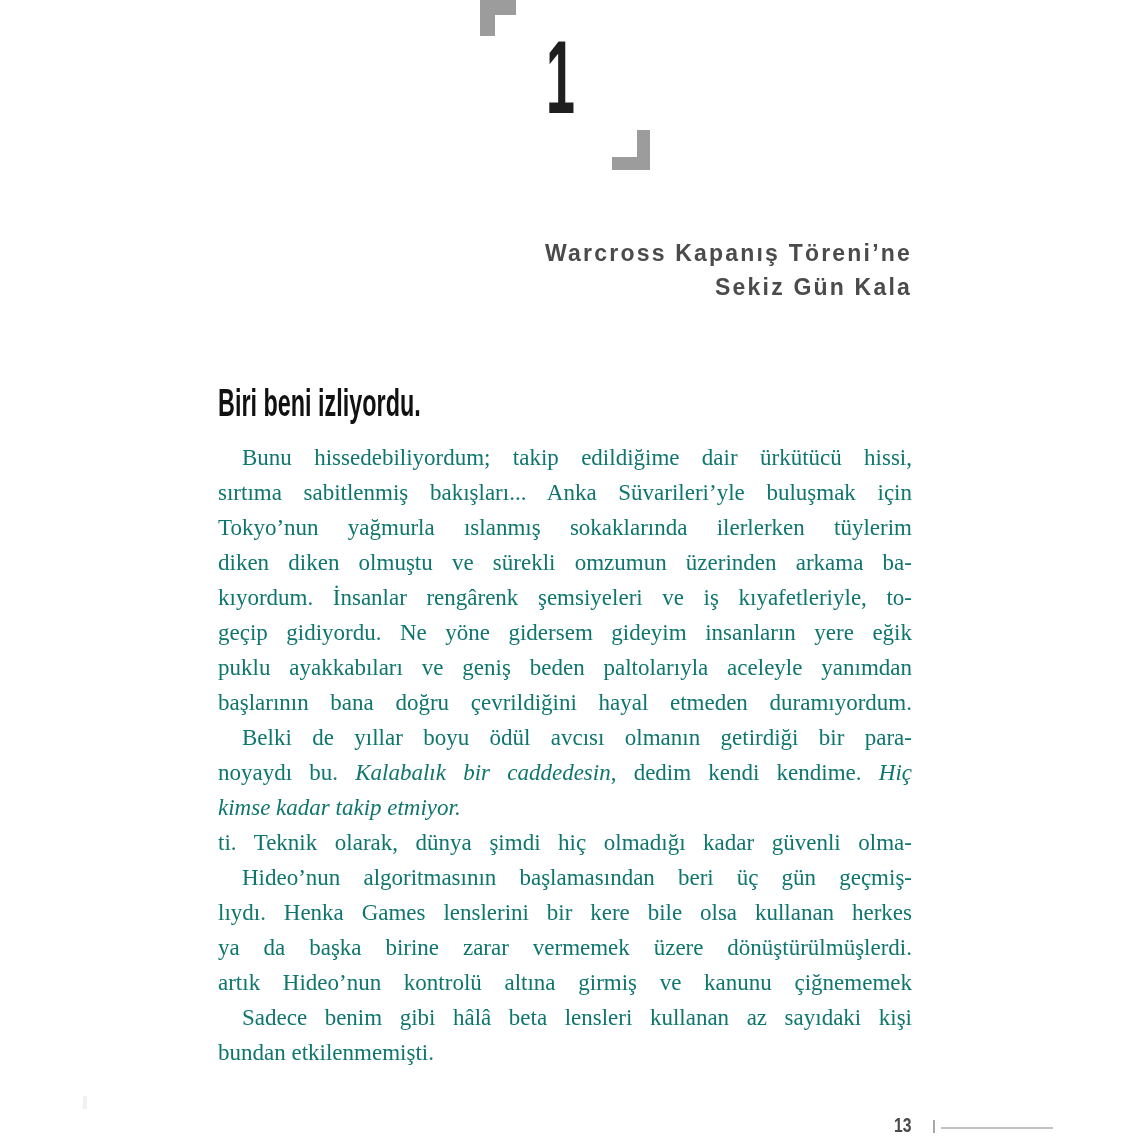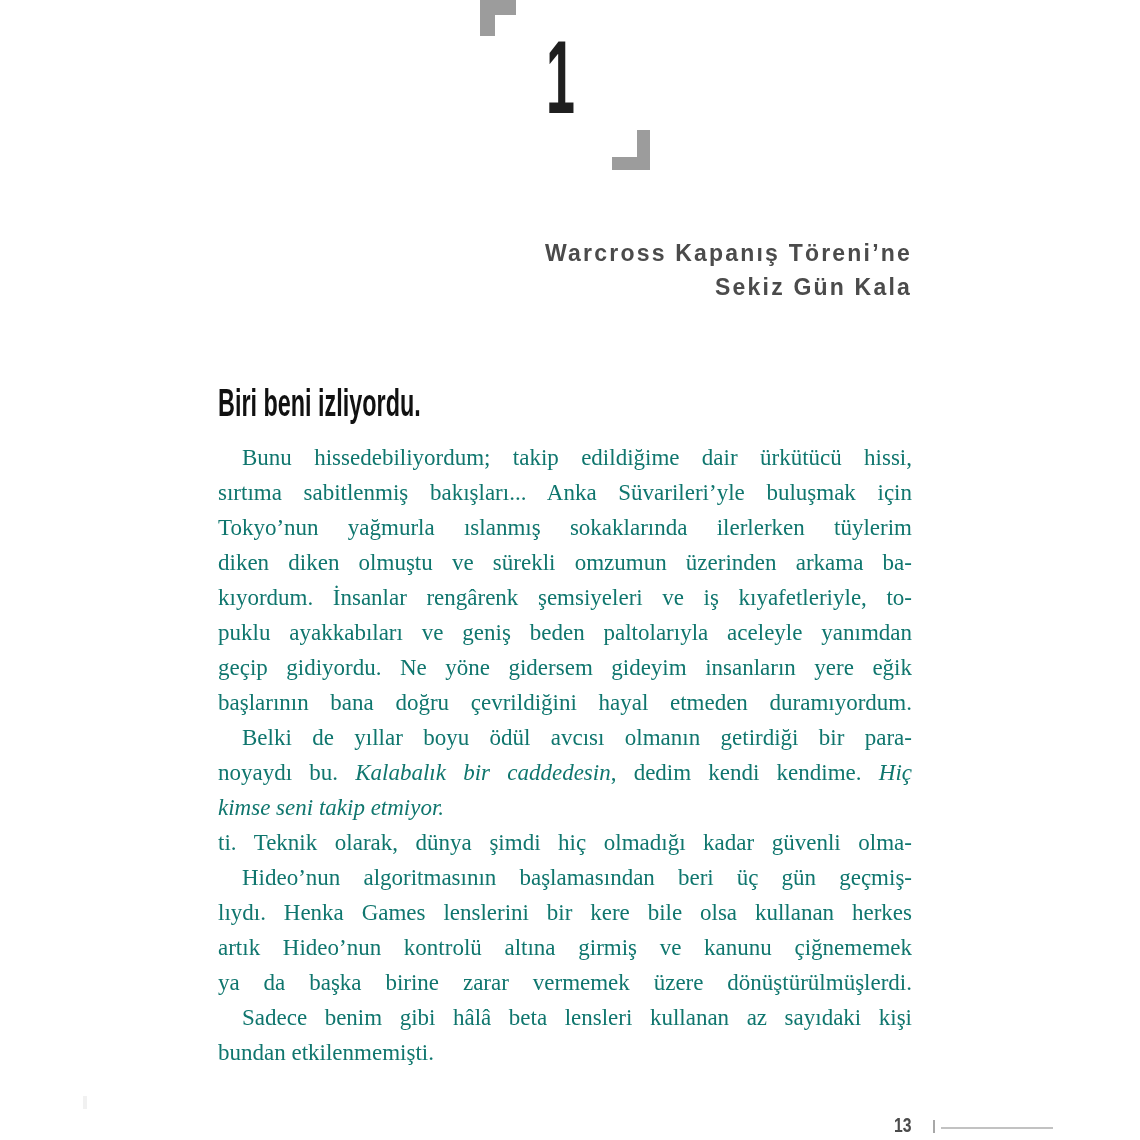--- a/index.html
+++ b/index.html
@@ -81,35 +81,35 @@
 
   <div class="opener">Biri beni izliyordu.</div>
 
   <div class="body-text">
       <div>
         <div class="line indent">Bunu hissedebiliyordum; takip edildiğime dair ürkütücü hissi,</div>
         <div class="line">sırtıma sabitlenmiş bakışları... Anka Süvarileri’yle buluşmak için</div>
         <div class="line">Tokyo’nun yağmurla ıslanmış sokaklarında ilerlerken tüylerim</div>
         <div class="line">diken diken olmuştu ve sürekli omzumun üzerinden arkama ba-</div>
         <div class="line">kıyordum. İnsanlar rengârenk şemsiyeleri ve iş kıyafetleriyle, to-</div>
+        <div class="line">geçip gidiyordu. Ne yöne gidersem gideyim insanların yere eğik</div>
         <div class="line">puklu ayakkabıları ve geniş beden paltolarıyla aceleyle yanımdan</div>
-        <div class="line">geçip gidiyordu. Ne yöne gidersem gideyim insanların yere eğik</div>
         <div class="line">başlarının bana doğru çevrildiğini hayal etmeden duramıyordum.</div>
       </div>
       <div>
         <div class="line indent">Belki de yıllar boyu ödül avcısı olmanın getirdiği bir para-</div>
         <div class="line">noyaydı bu. <i>Kalabalık bir caddedesin</i>, dedim kendi kendime. <i>Hiç</i></div>
-        <div class="line last"><i>kimse seni takip etmiyor.</i></div>
+        <div class="line last"><i>kimse kadar takip etmiyor.</i></div>
       </div>
       <div>
         <div class="line">ti. Teknik olarak, dünya şimdi hiç olmadığı kadar güvenli olma-</div>
         <div class="line indent">Hideo’nun algoritmasının başlamasından beri üç gün geçmiş-</div>
         <div class="line">lıydı. Henka Games lenslerini bir kere bile olsa kullanan herkes</div>
+        <div class="line">ya da başka birine zarar vermemek üzere dönüştürülmüşlerdi.</div>
         <div class="line">artık Hideo’nun kontrolü altına girmiş ve kanunu çiğnememek</div>
-        <div class="line">ya da başka birine zarar vermemek üzere dönüştürülmüşlerdi.</div>
       </div>
       <div style="margin-top: 0;">
         <div class="line indent">Sadece benim gibi hâlâ beta lensleri kullanan az sayıdaki kişi</div>
         <div class="line last">bundan etkilenmemişti.</div>
       </div>
     </div>
 
   <div class="page-number">13</div>
   <div class="footer-tick"></div>
   <div class="footer-rule"></div>

